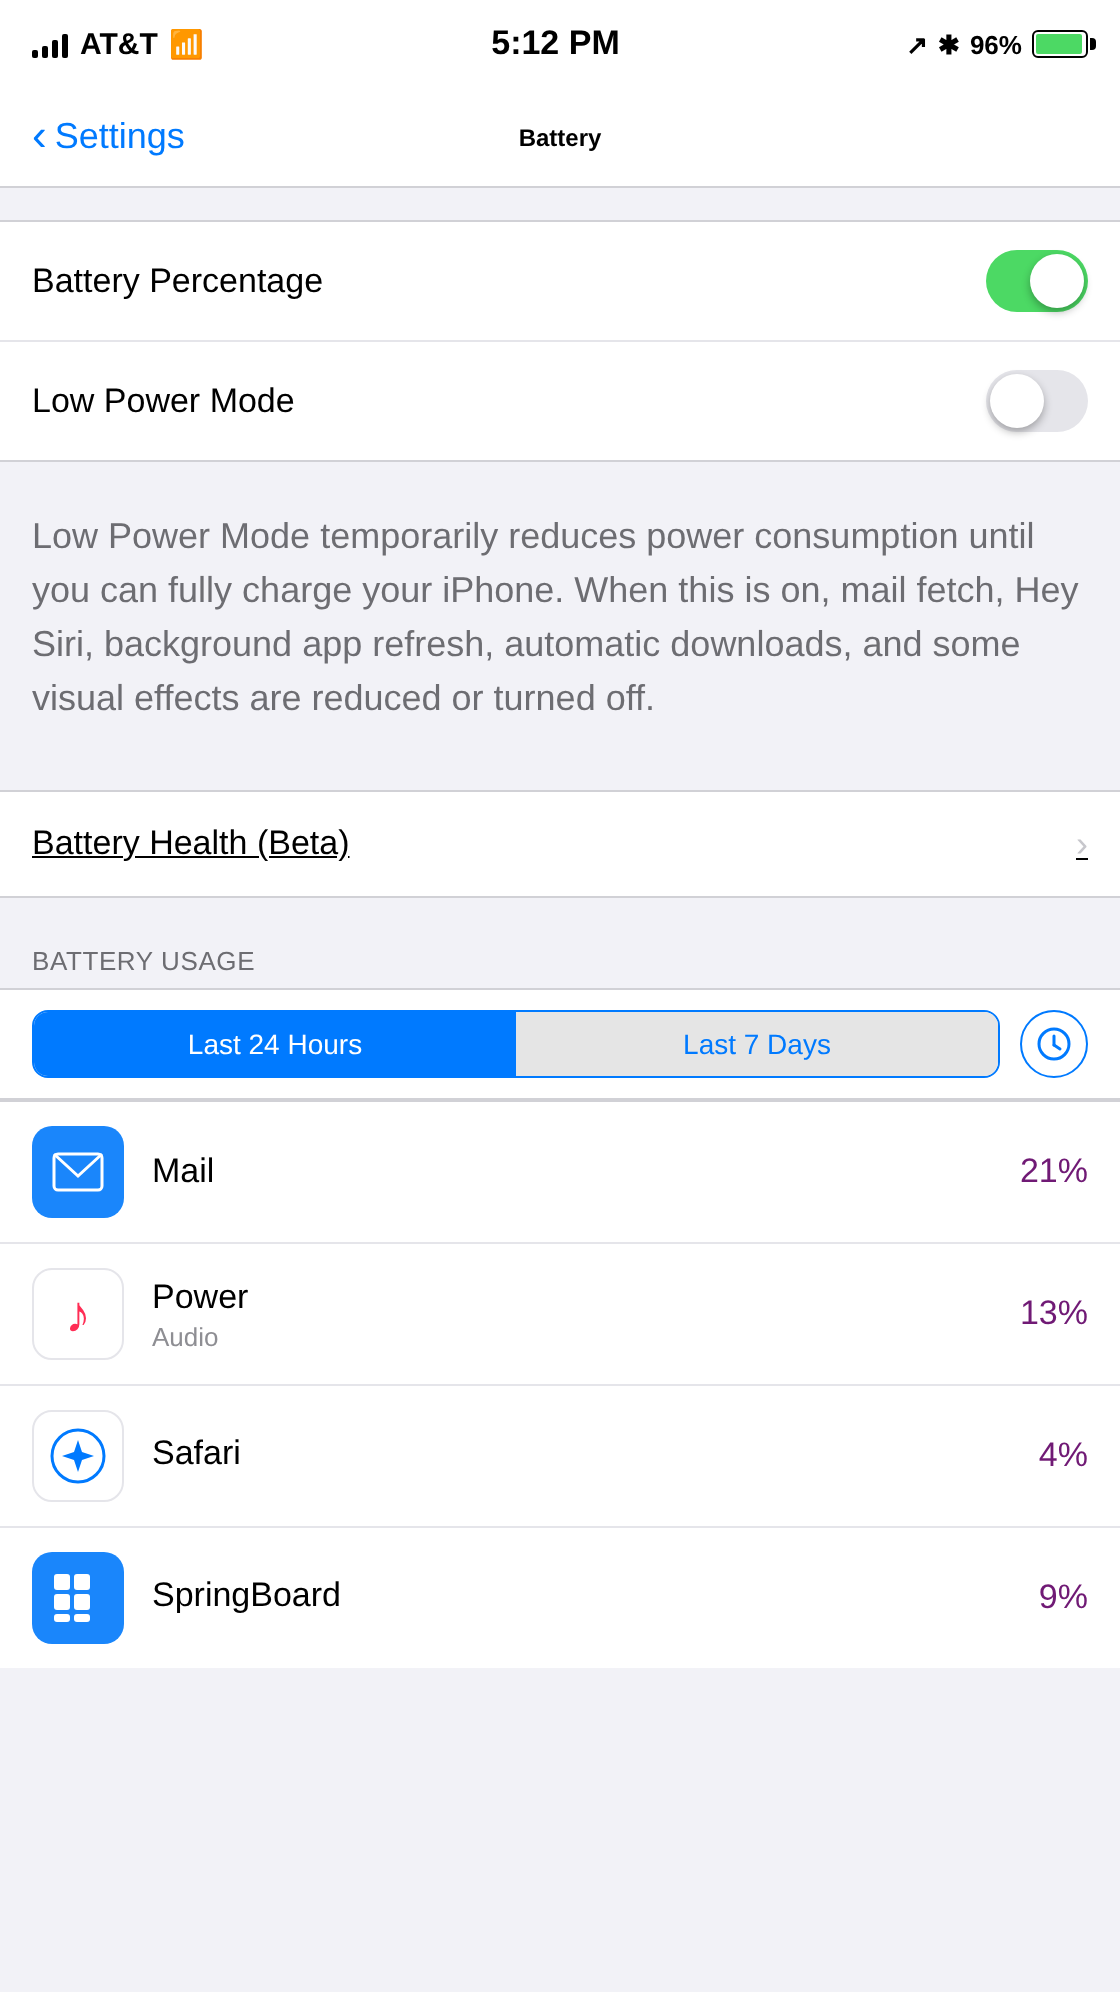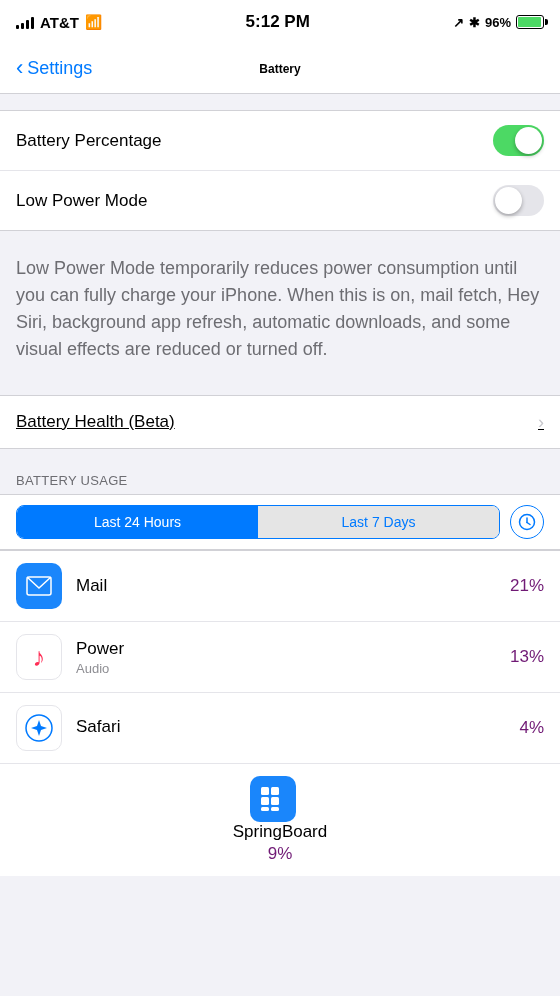--- a/index.html
+++ b/index.html
@@ -169,21 +169,21 @@
     }
 
     
     .app-list { background: #fff; border-top: 1px solid #d1d1d6; }
     .app-row {
       display: flex; align-items: center;
       padding: 12px 16px;
       border-bottom: 1px solid #e5e5ea;
       min-height: 70px;
     }
-    .app-row:last-child { border-bottom: none; flex-direction: column; }
+    .app-row:last-child { border-bottom: none; }
     .app-icon {
       width: 46px; height: 46px; border-radius: 10px;
       margin-right: 14px; flex-shrink: 0;
       display: flex; align-items: center; justify-content: center;
       font-size: 24px;
     }
     .app-icon.mail { background: #1a86fb; }
     .app-icon.music { background: #fff; border: 1px solid #e5e5ea; }
     .app-icon.safari { background: #fff; border: 1px solid #e5e5ea; }
     .app-icon.springboard { background: #1a86fb; }

